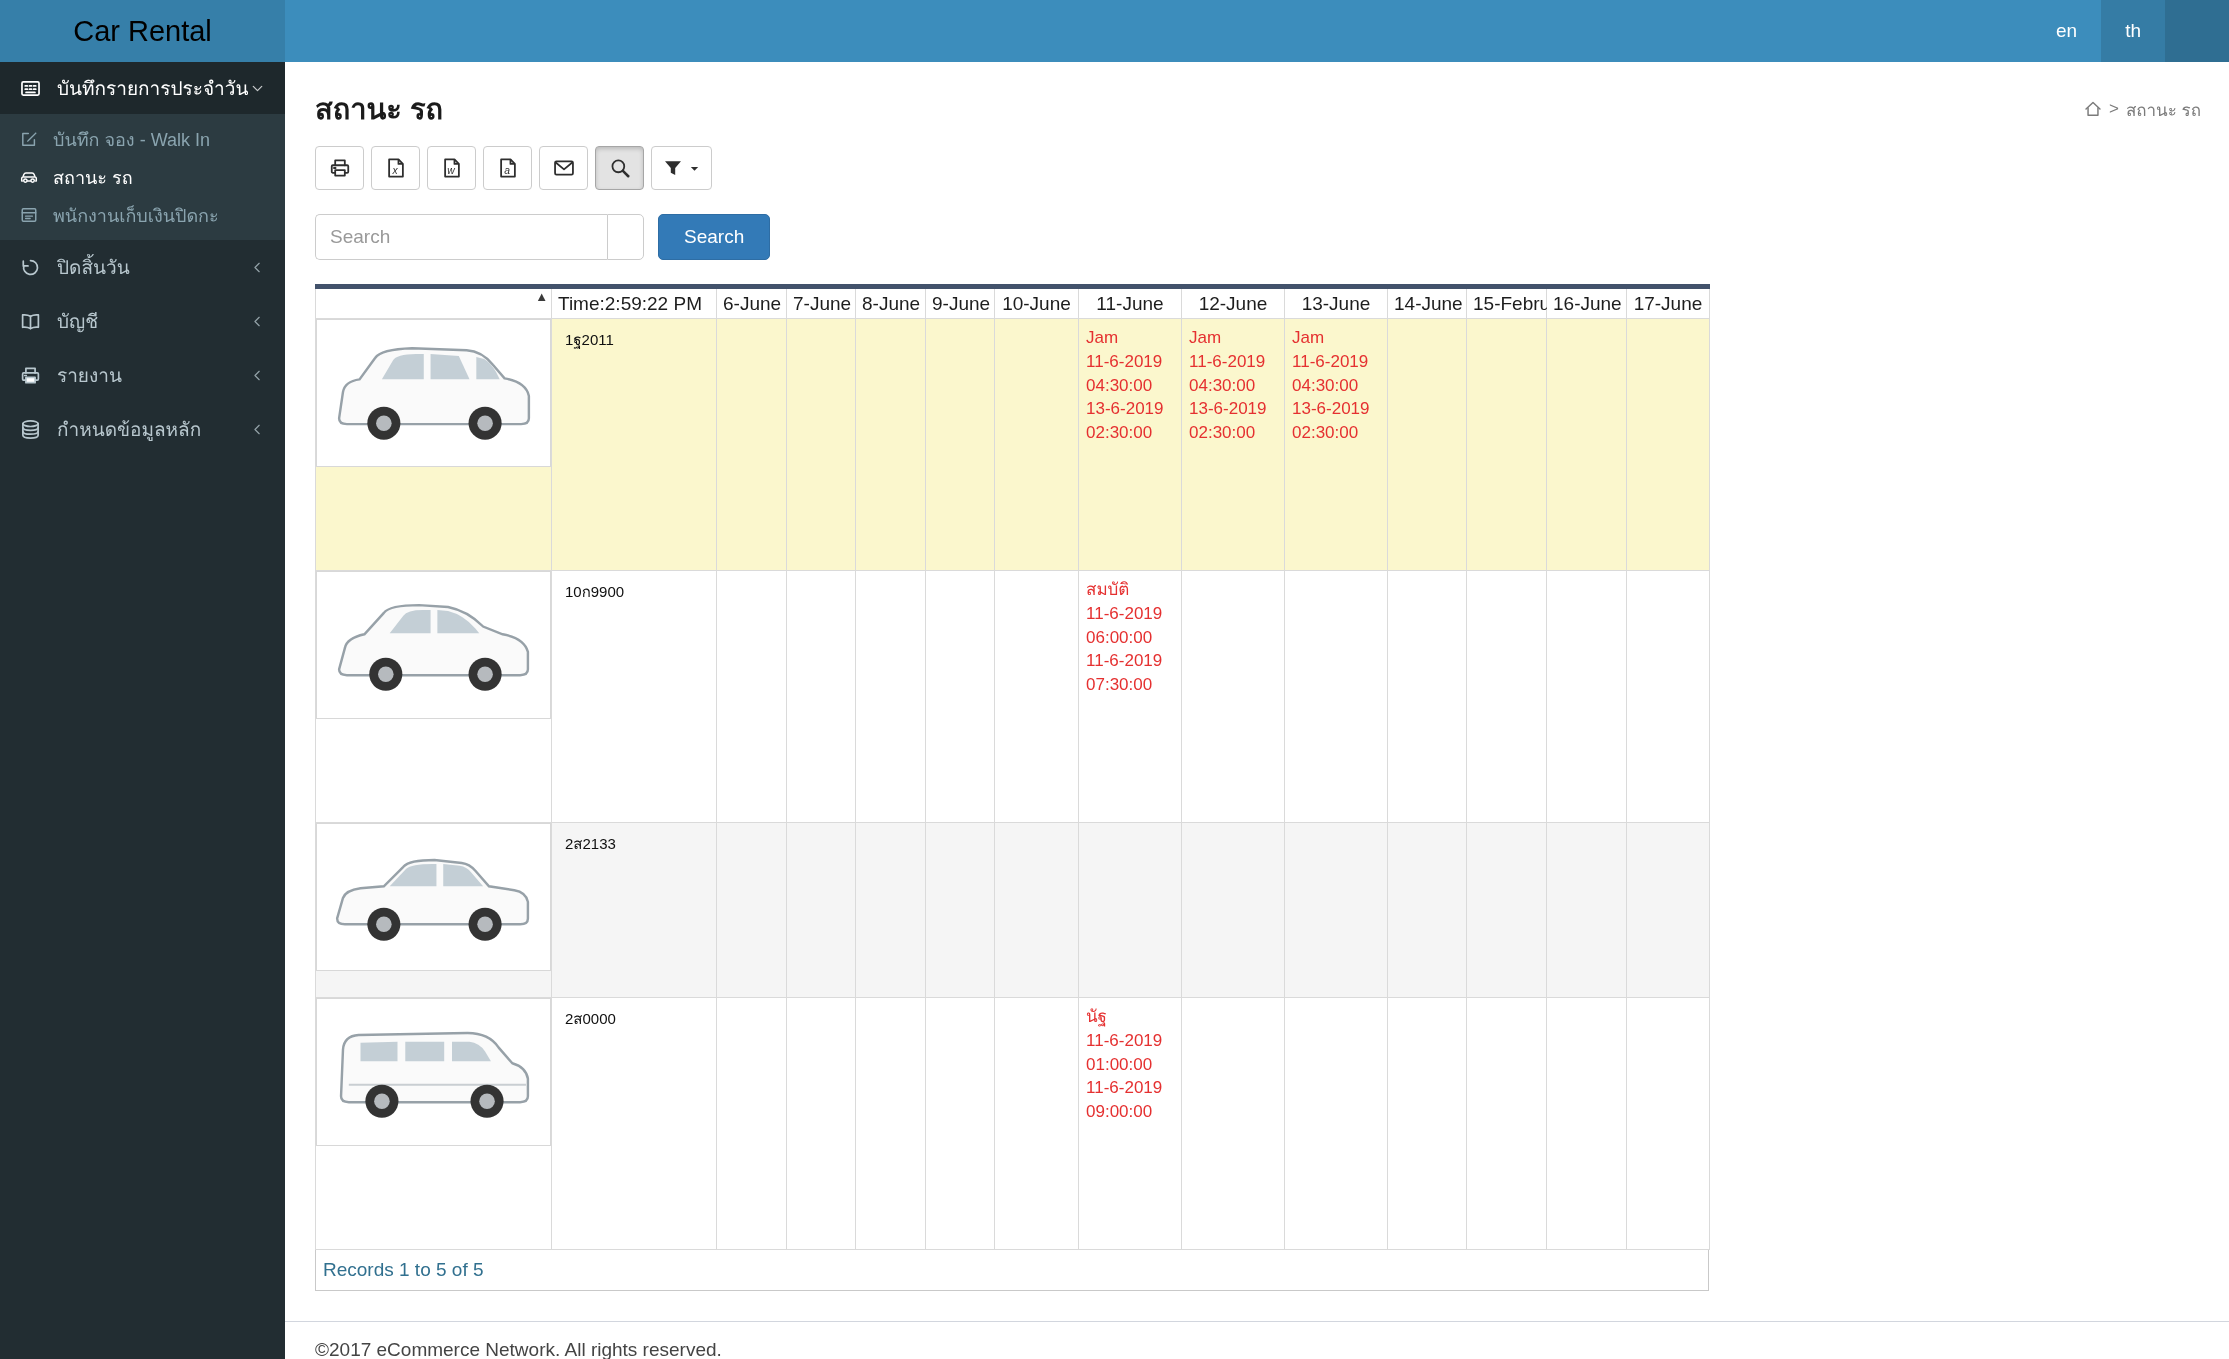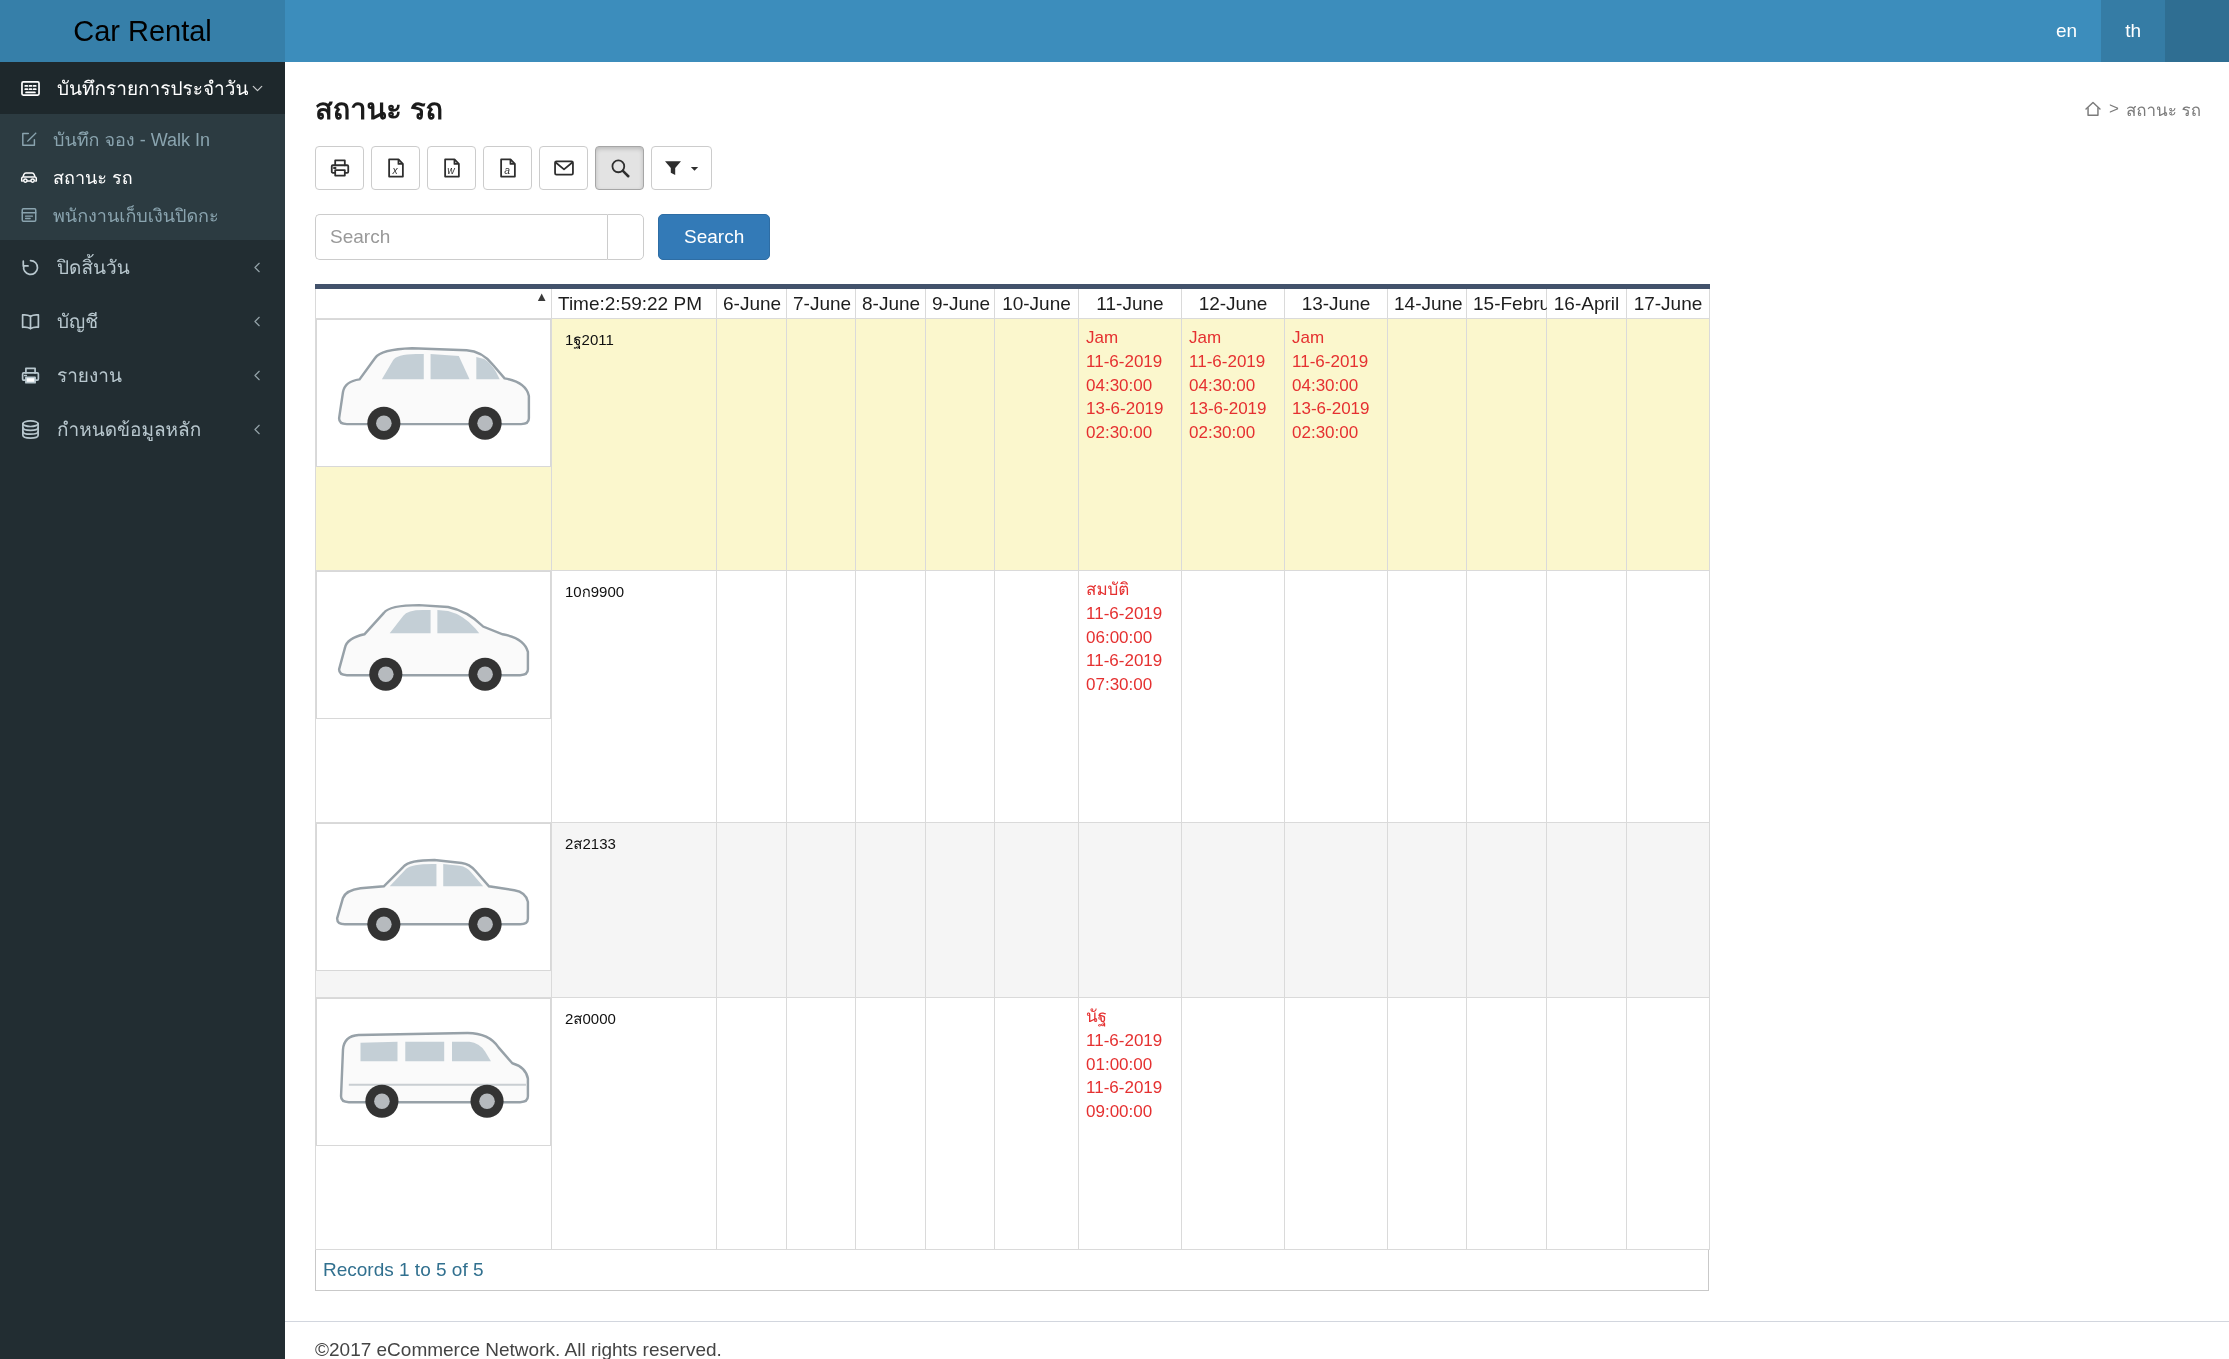--- a/index.html
+++ b/index.html
@@ -331,21 +331,21 @@
             <th class="th-date">6-June</th>
             <th class="th-date">7-June</th>
             <th class="th-date">8-June</th>
             <th class="th-date">9-June</th>
             <th class="th-date">10-June</th>
             <th class="th-date">11-June</th>
             <th class="th-date">12-June</th>
             <th class="th-date">13-June</th>
             <th class="th-date">14-June</th>
             <th class="th-date">15-February</th>
-            <th class="th-date">16-April</th>
+            <th class="th-date">16-June</th>
             <th class="th-date">17-June</th>
           </tr>
         </thead>
       <tbody id="grid-body">
           <tr class="selected" style="height: 252px;">
             <td class="cell-img">
               <div class="thumb">
                 <svg viewBox="0 0 230 150" width="100%" height="100%" preserveAspectRatio="xMidYMid meet">
                   <path d="M18 101 L22 74 Q24 63 39 61 L55 39 Q61 30 93 29 L149 31 Q165 32 176 46 L188 60 Q210 64 213 78 L213 101 Q213 107 205 107 L26 107 Q18 107 18 101 Z" fill="#fafafa" stroke="#97a1a8" stroke-width="2.5"></path>
                   <path d="M62 61 L73 42 Q77 35 97 35 L105 35 L105 61 Z" fill="#c4cfd6"></path>

